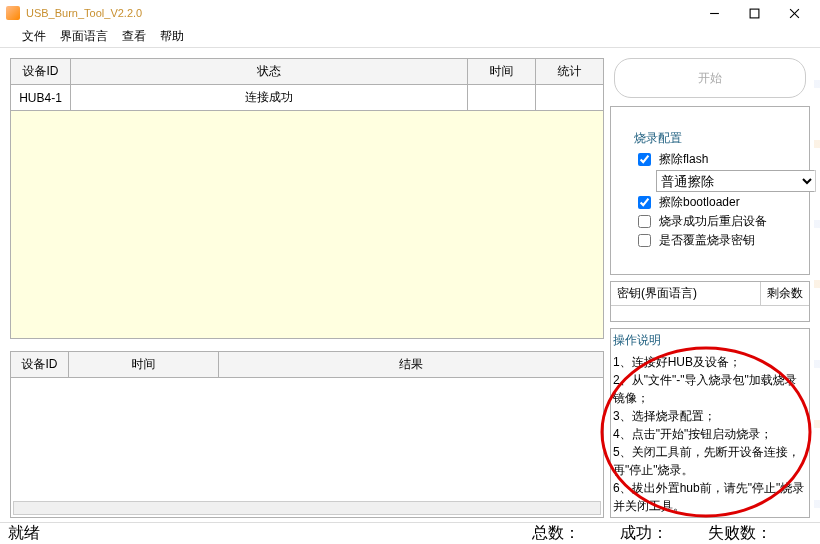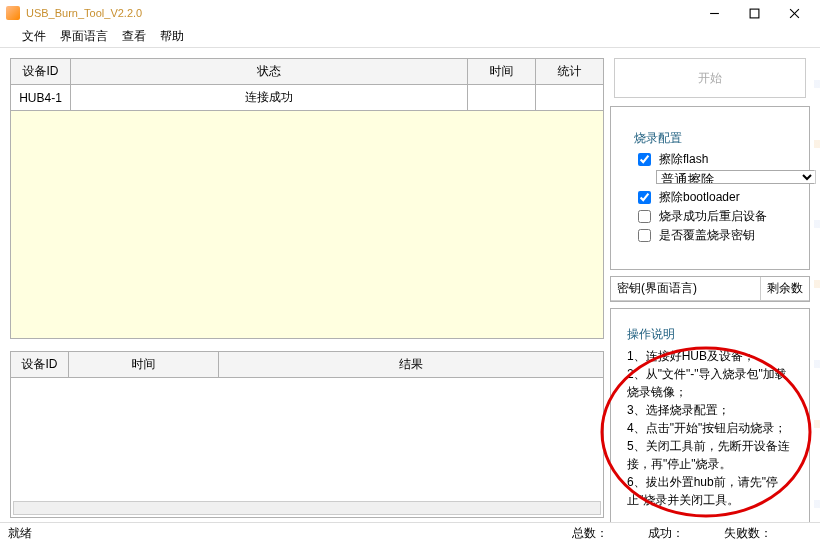--- a/index.html
+++ b/index.html
@@ -23,34 +23,34 @@
 .devtable .c3 { width: 68px; }
 .devtable .c4 { width: 68px; }
 .yellowarea { flex: 1; background: #ffffe0; border: 1px solid #b0b0b0; border-top: none; min-height: 220px; }
 .bottomgap { height: 12px; }
 .logtable .c1 { width: 58px; }
 .logtable .c2 { width: 150px; }
 .logarea { height: 140px; border: 1px solid #b0b0b0; border-top: none; position: relative; }
 .scrollbar { position: absolute; left: 2px; right: 2px; bottom: 2px; height: 14px; background: #f0f0f0; border: 1px solid #ccc; }
 .btnrow { display: flex; gap: 8px; padding: 0 4px 8px 4px; }
 .btn { flex: 1; height: 40px; display: flex; align-items: center; justify-content: center; background: #fff; border: 1px solid #ccc; cursor: pointer; }
-.btn.disabled { color: #aaa; }
+.btn.disabled { color: #aaa; border-radius: 17px; }
 .panel { border: 1px solid #b0b0b0; padding: 23px; margin-bottom: 6px; }
 .panel .ptitle { color: #206080; margin-bottom: 4px; }
 .cbrow { display: flex; align-items: center; margin: 2px 0; gap: 8px; }
 .cbrow input[type=checkbox] { margin-left: 4px; }
-select { width: 160px; height: 14px; margin-left: 22px; border: 1px solid #aaa; background: #fff; }
+select { width: 160px; height: 22px; margin-left: 22px; border: 1px solid #aaa; background: #fff; }
 .keypanel { border: 1px solid #b0b0b0; height: 88px; }
 .keypanel .hdr { display: flex; border-bottom: 1px solid #ccc; }
 .keypanel .hdr div { padding: 3px 6px; }
 .keypanel .hdr .k1 { flex: 1; border-right: 1px solid #ccc; }
 .keypanel .hdr .k2 { width: 48px; }
-.instr { border: 1px solid #b0b0b0; padding: 16px; flex: 1; margin-top: 6px; position: relative; line-height: 1.5; }
+.instr { border: 1px solid #b0b0b0; padding: 2px; flex: 1; margin-top: 6px; position: relative; line-height: 1.5; }
 .instr .ptitle { color: #206080; margin-bottom: 4px; }
-.statusbar { position: absolute; left: 0; right: 0; bottom: 0; height: 22px; display: flex; align-items: center; padding: 0 8px; border-top: 1px solid #ddd; background: #fff; font-size: 12px; }
+.statusbar { position: absolute; left: 0; right: 0; bottom: 0; height: 22px; display: flex; align-items: center; padding: 0 8px; border-top: 1px solid #ddd; background: #fff; font-size: 16px; }
 .statusbar .sseg { margin-right: 40px; }
 .statusbar .spacer { flex: 1; }
 .redcircle { position: absolute; pointer-events: none; }
 .redcircle svg { stroke: #d00; fill: none; stroke-width: 3; }
 .sidestrip { position: absolute; right: 0; top: 60px; width: 6px; bottom: 22px; background: repeating-linear-gradient(#fff,#fff 20px,#e0e8f8 20px,#e0e8f8 28px,#fff 28px,#fff 80px,#f8e0c0 80px,#f8e0c0 88px,#fff 88px,#fff 140px); opacity:.4; }
 </style>
 </head>
 <body>
 
 <div class="titlebar">

